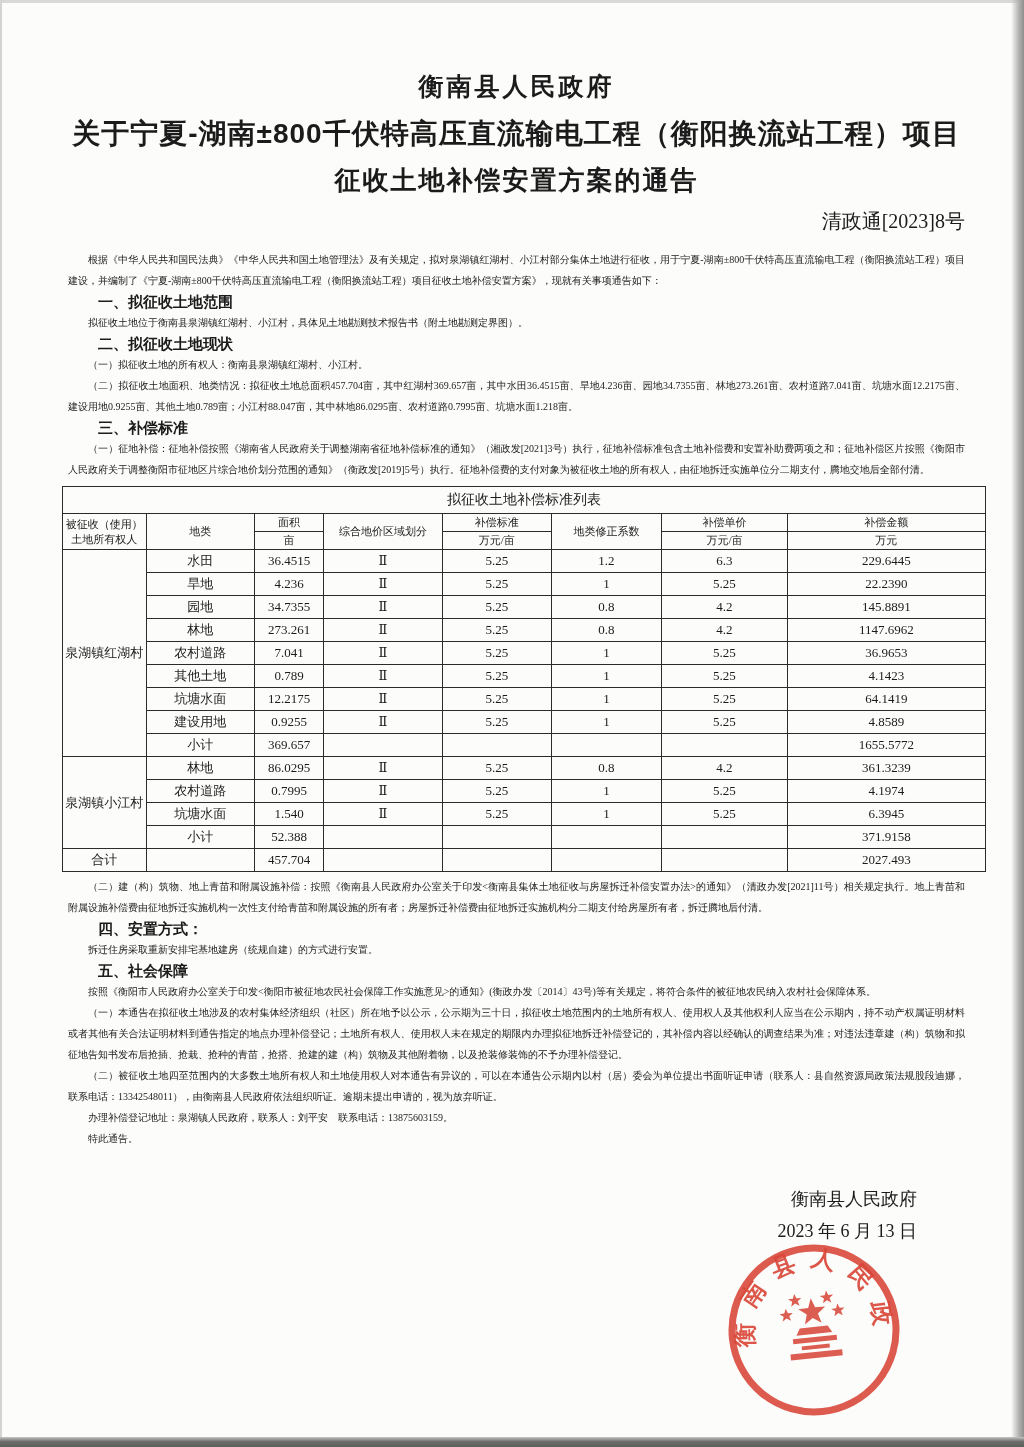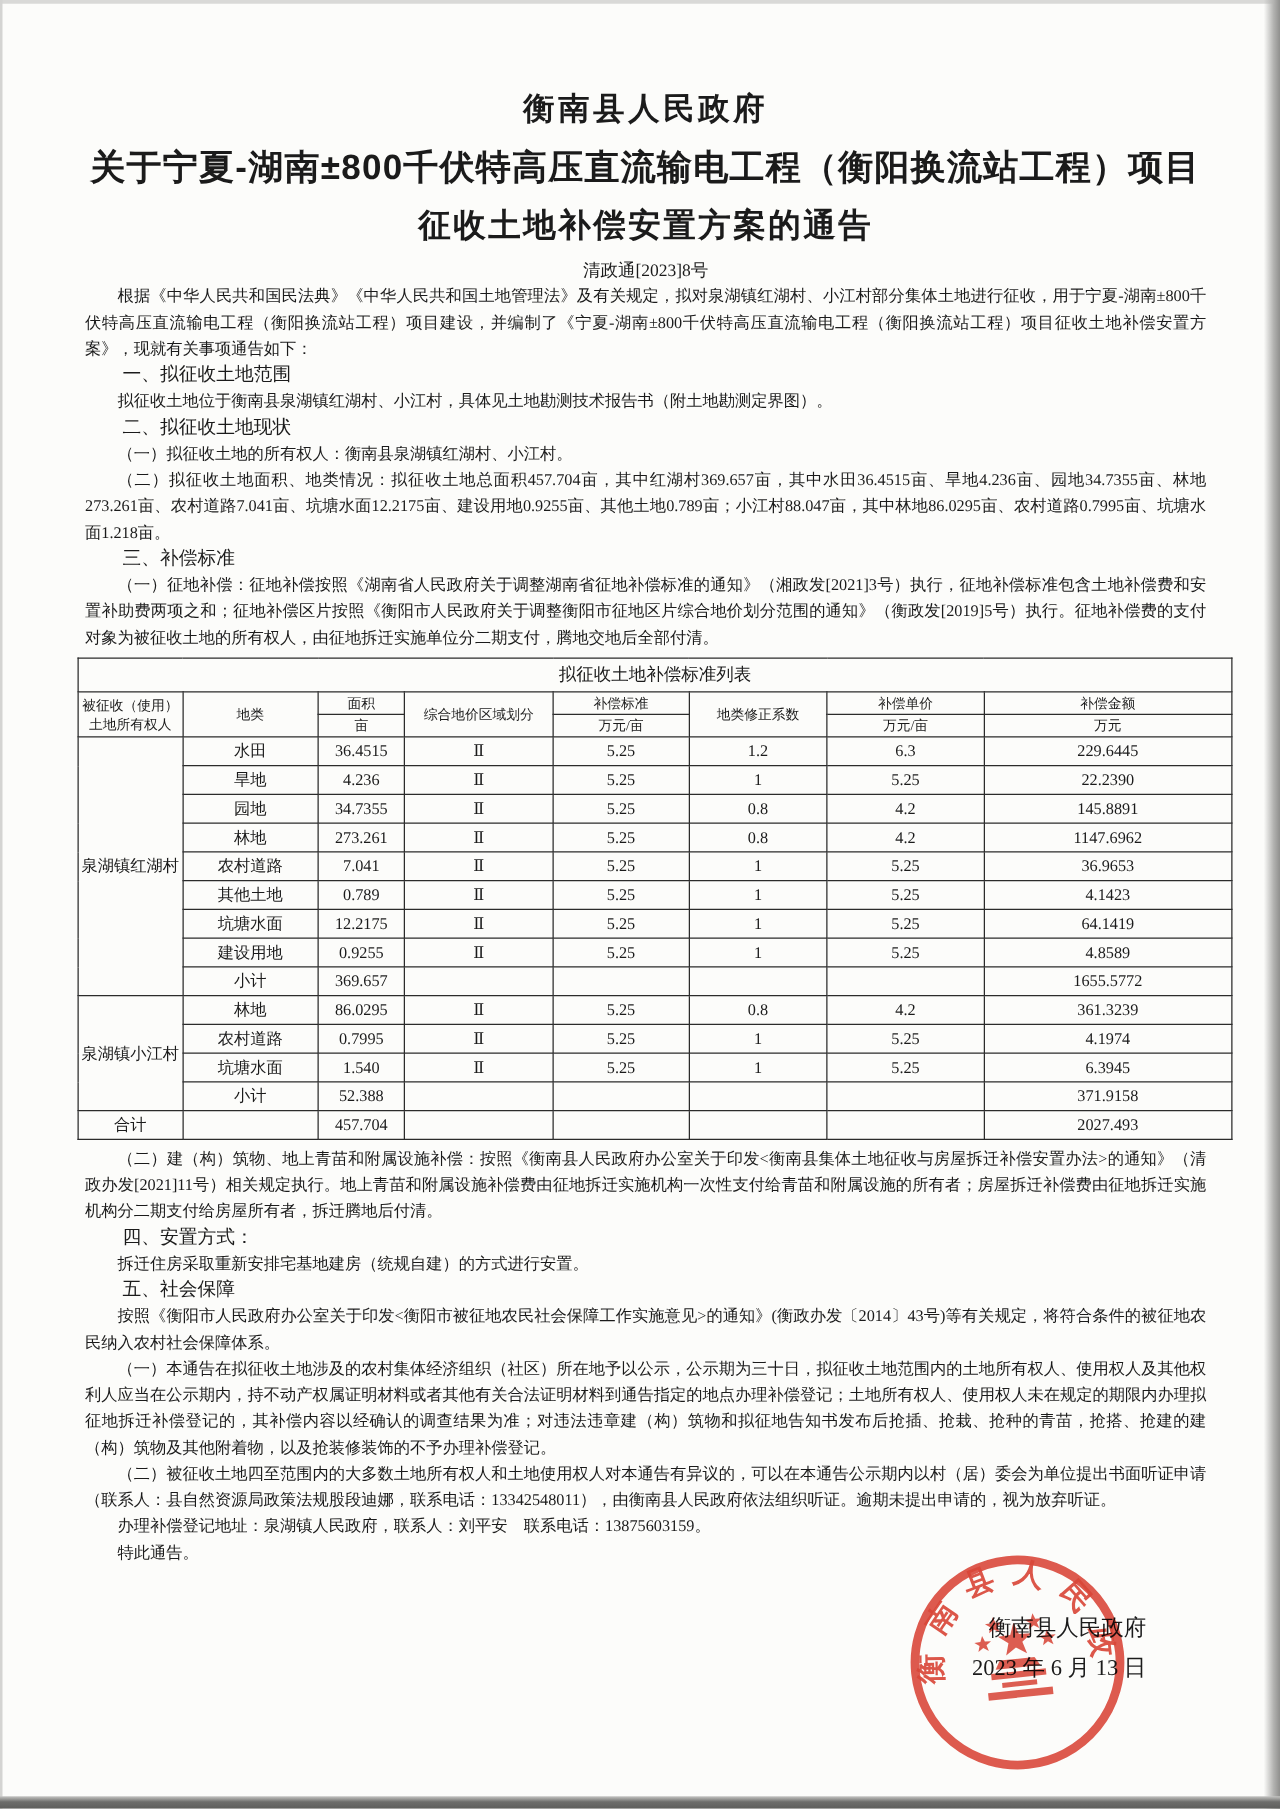--- a/index.html
+++ b/index.html
@@ -18,24 +18,24 @@
   .edge-left{position:absolute;top:0;left:0;width:2px;height:1447px;background:#d4d4d2;}
 
   .sheet{position:absolute;top:70px;left:68px;width:897px;}
 
   .title1{font-family:"Liberation Sans","DejaVu Sans",sans-serif;font-weight:bold;
     font-size:25px;text-align:center;letter-spacing:3px;}
   .title2{font-family:"Liberation Sans","DejaVu Sans",sans-serif;font-weight:bold;
     font-size:28px;text-align:center;margin-top:12px;letter-spacing:1px;}
   .title3{font-family:Liberation Sans, sans-serif;font-weight:bold;
     font-size:26px;text-align:center;margin-top:10px;letter-spacing:2px;}
-  .docnum{font-size:14px;text-align:center;margin-top:10px;}
-
-  .para{font-size:13px;line-height:21px;text-align:justify;text-indent:2em;margin:0;}
-  .sec-heading{font-family:"Liberation Sans","DejaVu Sans",sans-serif;font-weight:normal;
+  .docnum{font-size:20px;text-align:right;margin-top:10px;margin-bottom:14px;}
+
+  .para{font-size:10px;line-height:21px;text-align:justify;text-indent:2em;margin:0;}
+  .sec-heading{font-family:"Liberation Sans","DejaVu Sans",sans-serif;font-weight:bold;
     font-size:15px;line-height:21px;text-indent:2em;margin:0;}
 
   table.comp{border-collapse:collapse;width:924px;margin:6px 0 4px -6px;table-layout:fixed;}
   table.comp td,table.comp th{border:1px solid #2b2b2b;text-align:center;vertical-align:middle;
     padding:1px 2px;font-weight:normal;}
   table.comp .tbl-title{font-size:14px;height:24px;border:1px solid #2b2b2b;}
   table.comp th{font-size:11px;}
   table.comp td{font-size:13px;height:20px;font-family:"Liberation Serif","DejaVu Serif",serif;}
   .c-owner{width:80px;} .c-type{width:104px;} .c-area{width:66px;} .c-zone{width:114px;}
   .c-std{width:104px;} .c-coef{width:106px;} .c-price{width:120px;} .c-amt{width:190px;}

